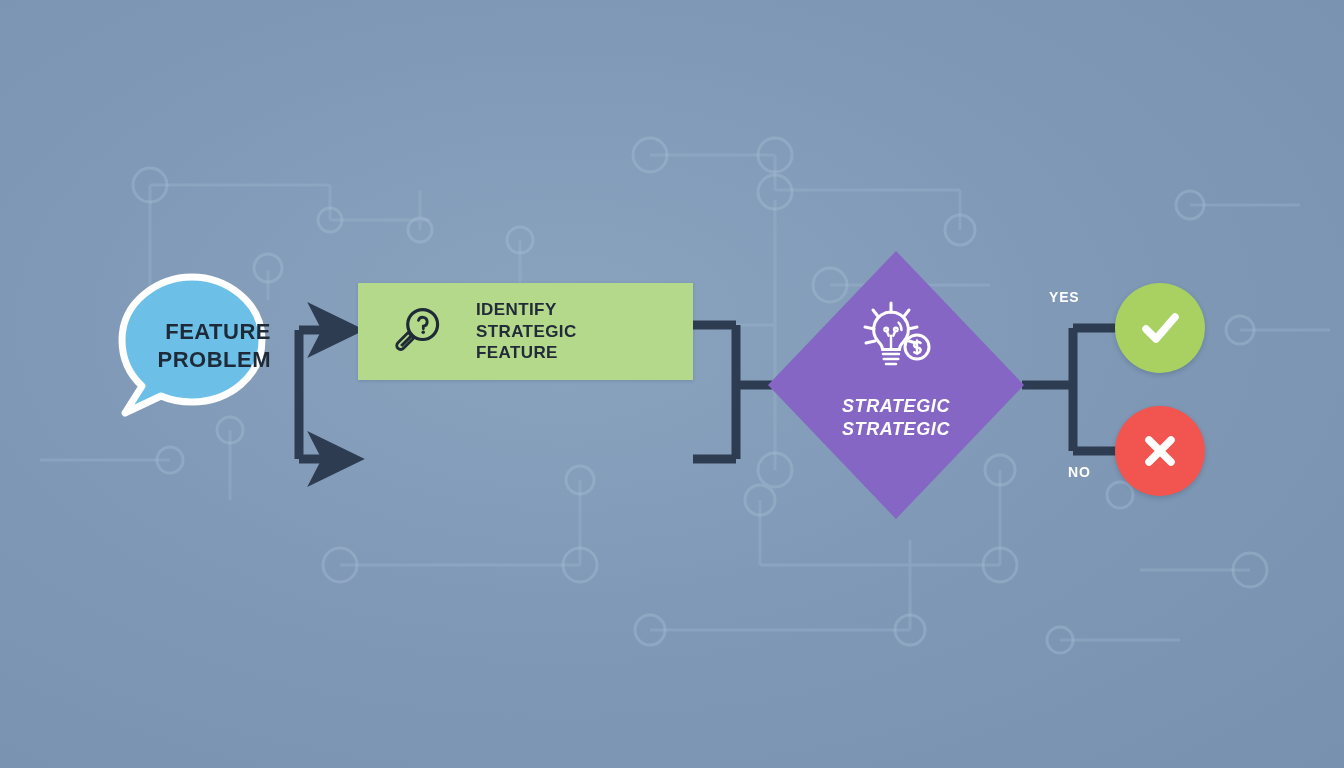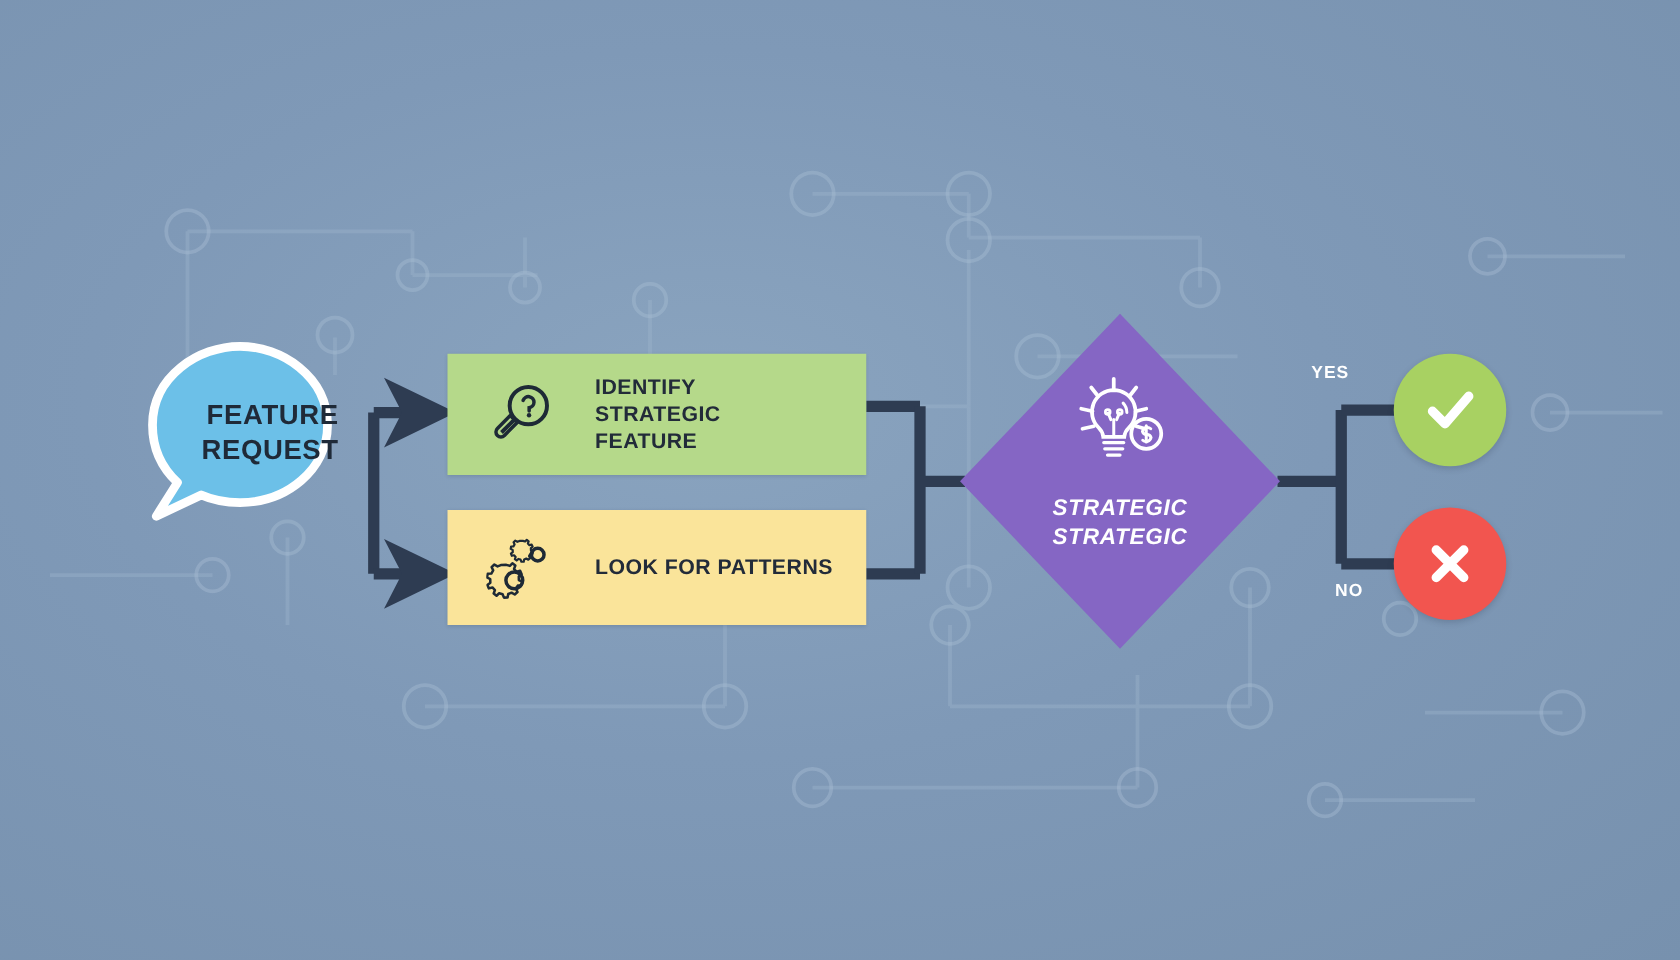--- a/index.html
+++ b/index.html
@@ -267,21 +267,21 @@
       <path d="M79 5
                C112 5 149 29 149 68
                C149 104 116 130 79 130
                C68 130 57 128 48 124
                L12 141 L29 114
                C16 102 9 86 9 68
                C9 29 46 5 79 5 Z" fill="#6cc0e8" stroke="#ffffff" stroke-width="7" stroke-linejoin="round"></path>
     </svg>
     <div id="bubble-label" class="node-label" style="position:absolute;">
       <div>FEATURE</div>
-      <div>REQUEST</div>
+      <div>PROBLEM</div>
     </div>
   </div>
 
   <div id="box-identify" class="proc-box">
     <div class="proc-icon">
       <svg viewBox="0 0 60 60" width="56" height="56">
         <g fill="none" stroke="#1e2a36" stroke-width="3.4">
           <circle cx="35" cy="22" r="16"></circle>
           <path d="M23.5 33.5 L12 45" stroke-width="3.4"></path>
           <path d="M19.5 30.5 L8.5 41.5 a4.2 4.2 0 0 0 0 6 a4.2 4.2 0 0 0 6 0 L25.5 36.5 Z" stroke-width="3" stroke-linejoin="round"></path>
@@ -292,35 +292,20 @@
         <circle cx="35.6" cy="30.2" r="1.9" fill="#1e2a36"></circle>
       </svg>
     </div>
     <div class="proc-text">
       <div>IDENTIFY</div>
       <div>STRATEGIC</div>
       <div>FEATURE</div>
     </div>
   </div>
 
-  <div id="box-patterns" class="proc-box">
-    <div class="proc-icon">
-      <svg viewBox="0 0 62 62" width="58" height="58">
-        <g fill="none" stroke="#1e2a36" stroke-width="3" stroke-linejoin="round">
-
-          <path d="M43.5 8.5 l3.1 .9 2.2-2.3 2.6 2 -1.1 3 2.2 2.3 3.1-.8 1.3 3 -2.5 2 .1 3.2 2.8 1.4 -.6 3.2 -3.2 .2 -1.6 2.8 1.4 2.9 -2.4 2.2 -2.8-1.6 -2.9 1.2 -.6 3.1 -3.2 .1 -1.2-3 -3-.9 -2.3 2.2 -2.5-2 1.1-3 -2.2-2.3 -3.1 .8 -1.3-3 2.6-2 -.1-3.2 -2.8-1.4 .6-3.2 3.2-.2 1.6-2.8 -1.4-2.9 2.4-2.2 2.8 1.6 2.9-1.2 Z" transform="translate(-8 -2) scale(0.62) translate(20 8)"></path>
-          <circle cx="44" cy="20" r="5.4"></circle>
-
-          <path d="M23 29.5 l4.2 1.2 3-3.1 3.5 2.7 -1.5 4.1 3 3.1 4.2-1.1 1.8 4.1 -3.4 2.7 .1 4.3 3.8 1.9 -.8 4.3 -4.3 .3 -2.2 3.8 1.9 3.9 -3.3 3 -3.8-2.2 -3.9 1.6 -.8 4.2 -4.3 .1 -1.6-4 -4.1-1.2 -3.1 3 -3.4-2.7 1.5-4.1 -3-3.1 -4.2 1.1 -1.8-4.1 3.5-2.7 -.1-4.3 -3.8-1.9 .8-4.3 4.3-.3 2.2-3.8 -1.9-3.9 3.3-3 3.8 2.2 3.9-1.6 Z" transform="translate(-3 -4) scale(0.72) translate(5 16)"></path>
-          <circle cx="24" cy="42" r="7.2"></circle>
-        </g>
-      </svg>
-    </div>
-    <div class="proc-text">LOOK FOR PATTERNS</div>
-  </div>
 
   <div id="diamond-wrap">
     <div id="diamond-shape"></div>
     <div id="diamond-icon">
       <svg viewBox="0 0 86 80" width="86" height="80">
         <g fill="none" stroke="#ffffff" stroke-width="3" stroke-linecap="round">
 
           <path d="M38 4 L38 13"></path>
           <path d="M20 11 L25.5 18"></path>
           <path d="M12 28 L21 30"></path>

